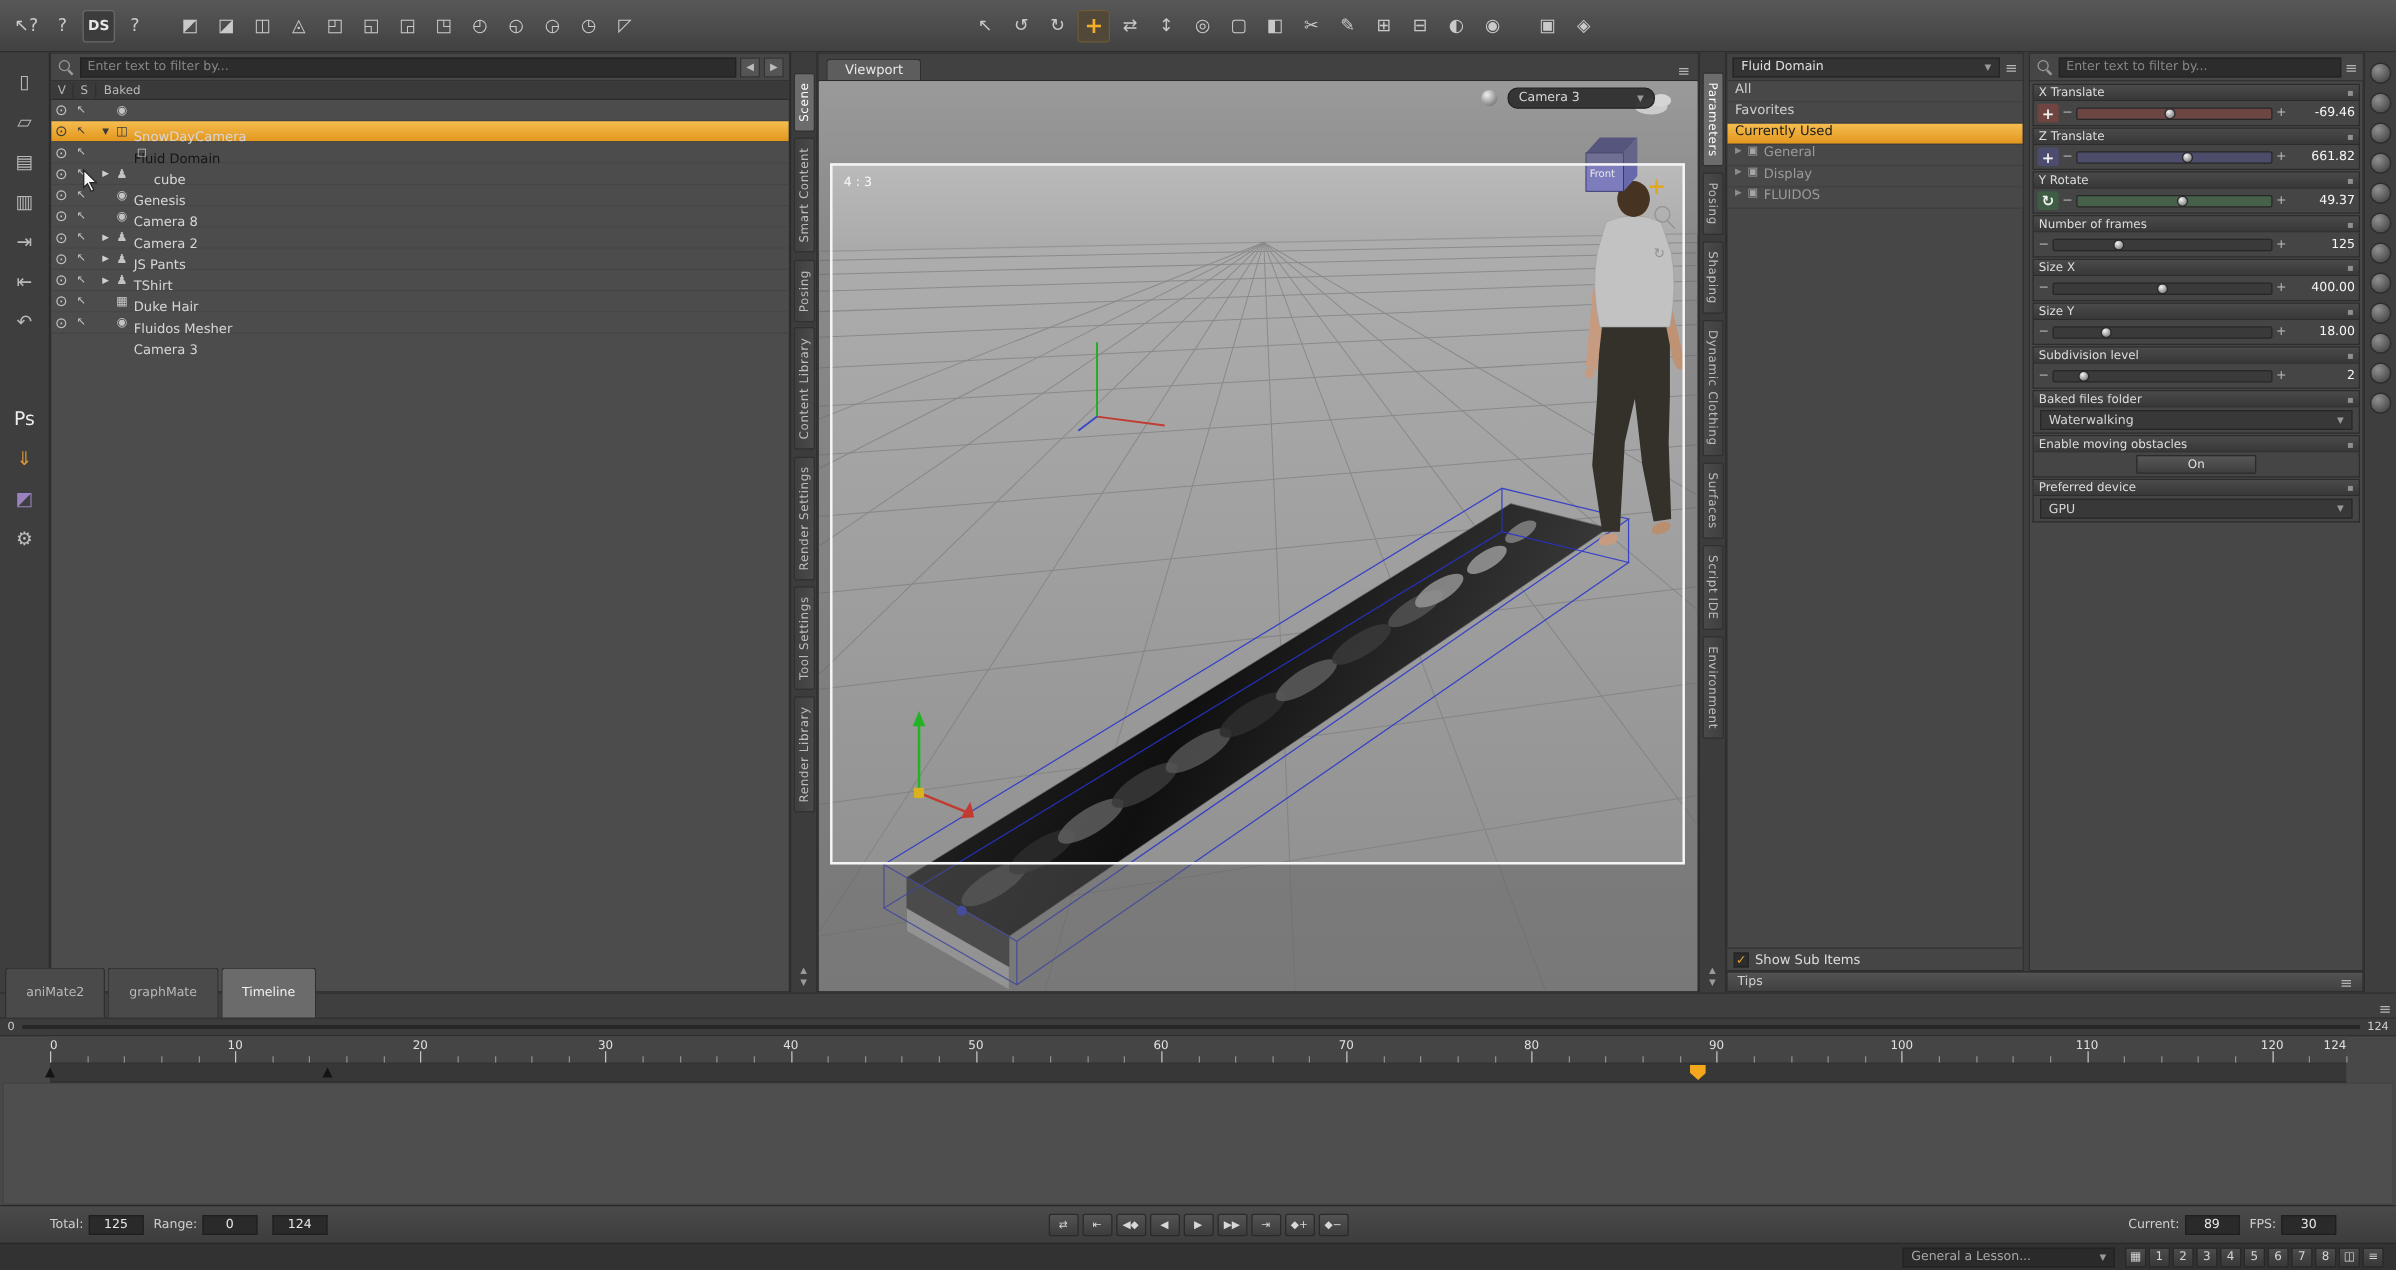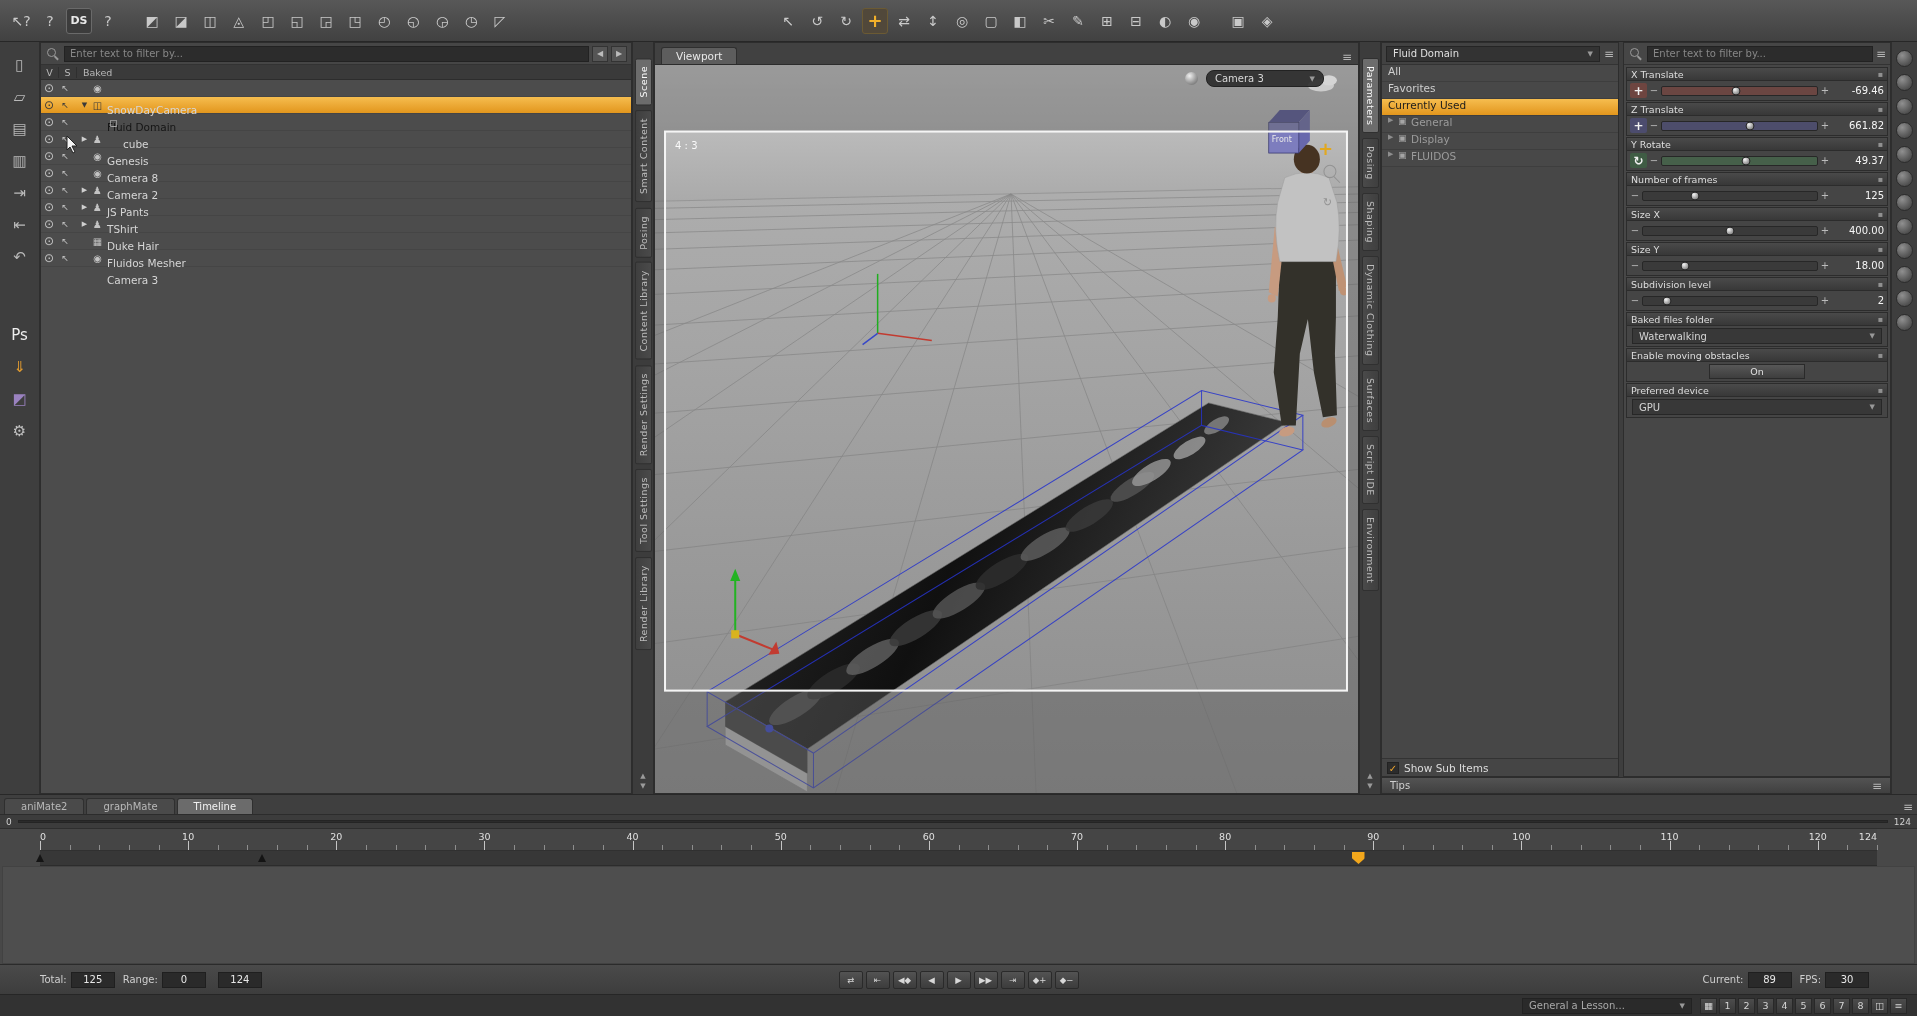--- a/index.html
+++ b/index.html
@@ -101,21 +101,21 @@
 .pbtnwide{width:96px;margin:0 auto;height:15px;background:linear-gradient(#575757,#3e3e3e);border:1px solid #2a2a2a;color:#e0e0e0;font-size:9.5px;display:flex;align-items:center;justify-content:center;}
 .tips-bar{height:17px;display:flex;align-items:center;justify-content:space-between;background:linear-gradient(#535353,#404040);border:1px solid #2d2d2d;padding:0 8px;font-size:10px;color:#cfcfcf;}
 
 
 .rstrip{width:26px;background:#3e3e3e;display:flex;flex-direction:column;align-items:center;padding-top:8px;gap:7px;border-left:1px solid #2e2e2e;}
 .rs-icon{width:17px;height:17px;border-radius:50%;background:radial-gradient(circle at 35% 30%,#909090,#5a5a5a 60%,#3a3a3a);border:1px solid #2c2c2c;flex:none;}
 
 
 .timeline{height:200px;background:#484848;border-top:1px solid #282828;display:flex;flex-direction:column;}
 .tl-tabs{height:20px;display:flex;align-items:flex-end;gap:2px;padding:0 4px;background:#3f3f3f;border-bottom:1px solid #2c2c2c;}
-.tl-tab{padding:2px 16px;font-size:10px;color:#b9b9b9;background:#4a4a4a;border:1px solid #2f2f2f;border-bottom:none;border-radius:3px 3px 0 0;}
+.tl-tab{padding:14px 16px;font-size:10px;color:#b9b9b9;background:#4a4a4a;border:1px solid #2f2f2f;border-bottom:none;border-radius:3px 3px 0 0;}
 .tl-tab.active{background:#6b6b6b;color:#f2f2f2;}
 .tl-mini{height:14px;display:flex;align-items:center;background:#3c3c3c;border-bottom:1px solid #2e2e2e;padding:0 6px;font-size:9px;color:#cfcfcf;gap:6px;}
 .miniline{flex:1;height:3px;background:#2b2b2b;border:1px solid #242424;}
 .tl-ruler{height:22px;position:relative;background:#454545;margin:0 40px;border-bottom:1px solid #303030;}
 .tick{position:absolute;bottom:0;width:1px;height:5px;background:#8e8e8e;}
 .tick.major{height:9px;background:#c5c5c5;}
 .rlabel{position:absolute;top:2px;transform:translateX(-50%);font-size:9.5px;color:#e0e0e0;}
 .tl-track{height:15px;position:relative;background:#373737;margin:0 40px;border-bottom:1px solid #2c2c2c;}
 .key{position:absolute;top:3px;transform:translateX(-50%);width:0;height:0;border-left:4px solid transparent;border-right:4px solid transparent;border-bottom:8px solid #141414;}
 .playhead{position:absolute;top:1px;transform:translateX(-50%);width:13px;height:12px;background:#f2a71c;clip-path:polygon(0 0,100% 0,100% 52%,50% 100%,0 52%);}

